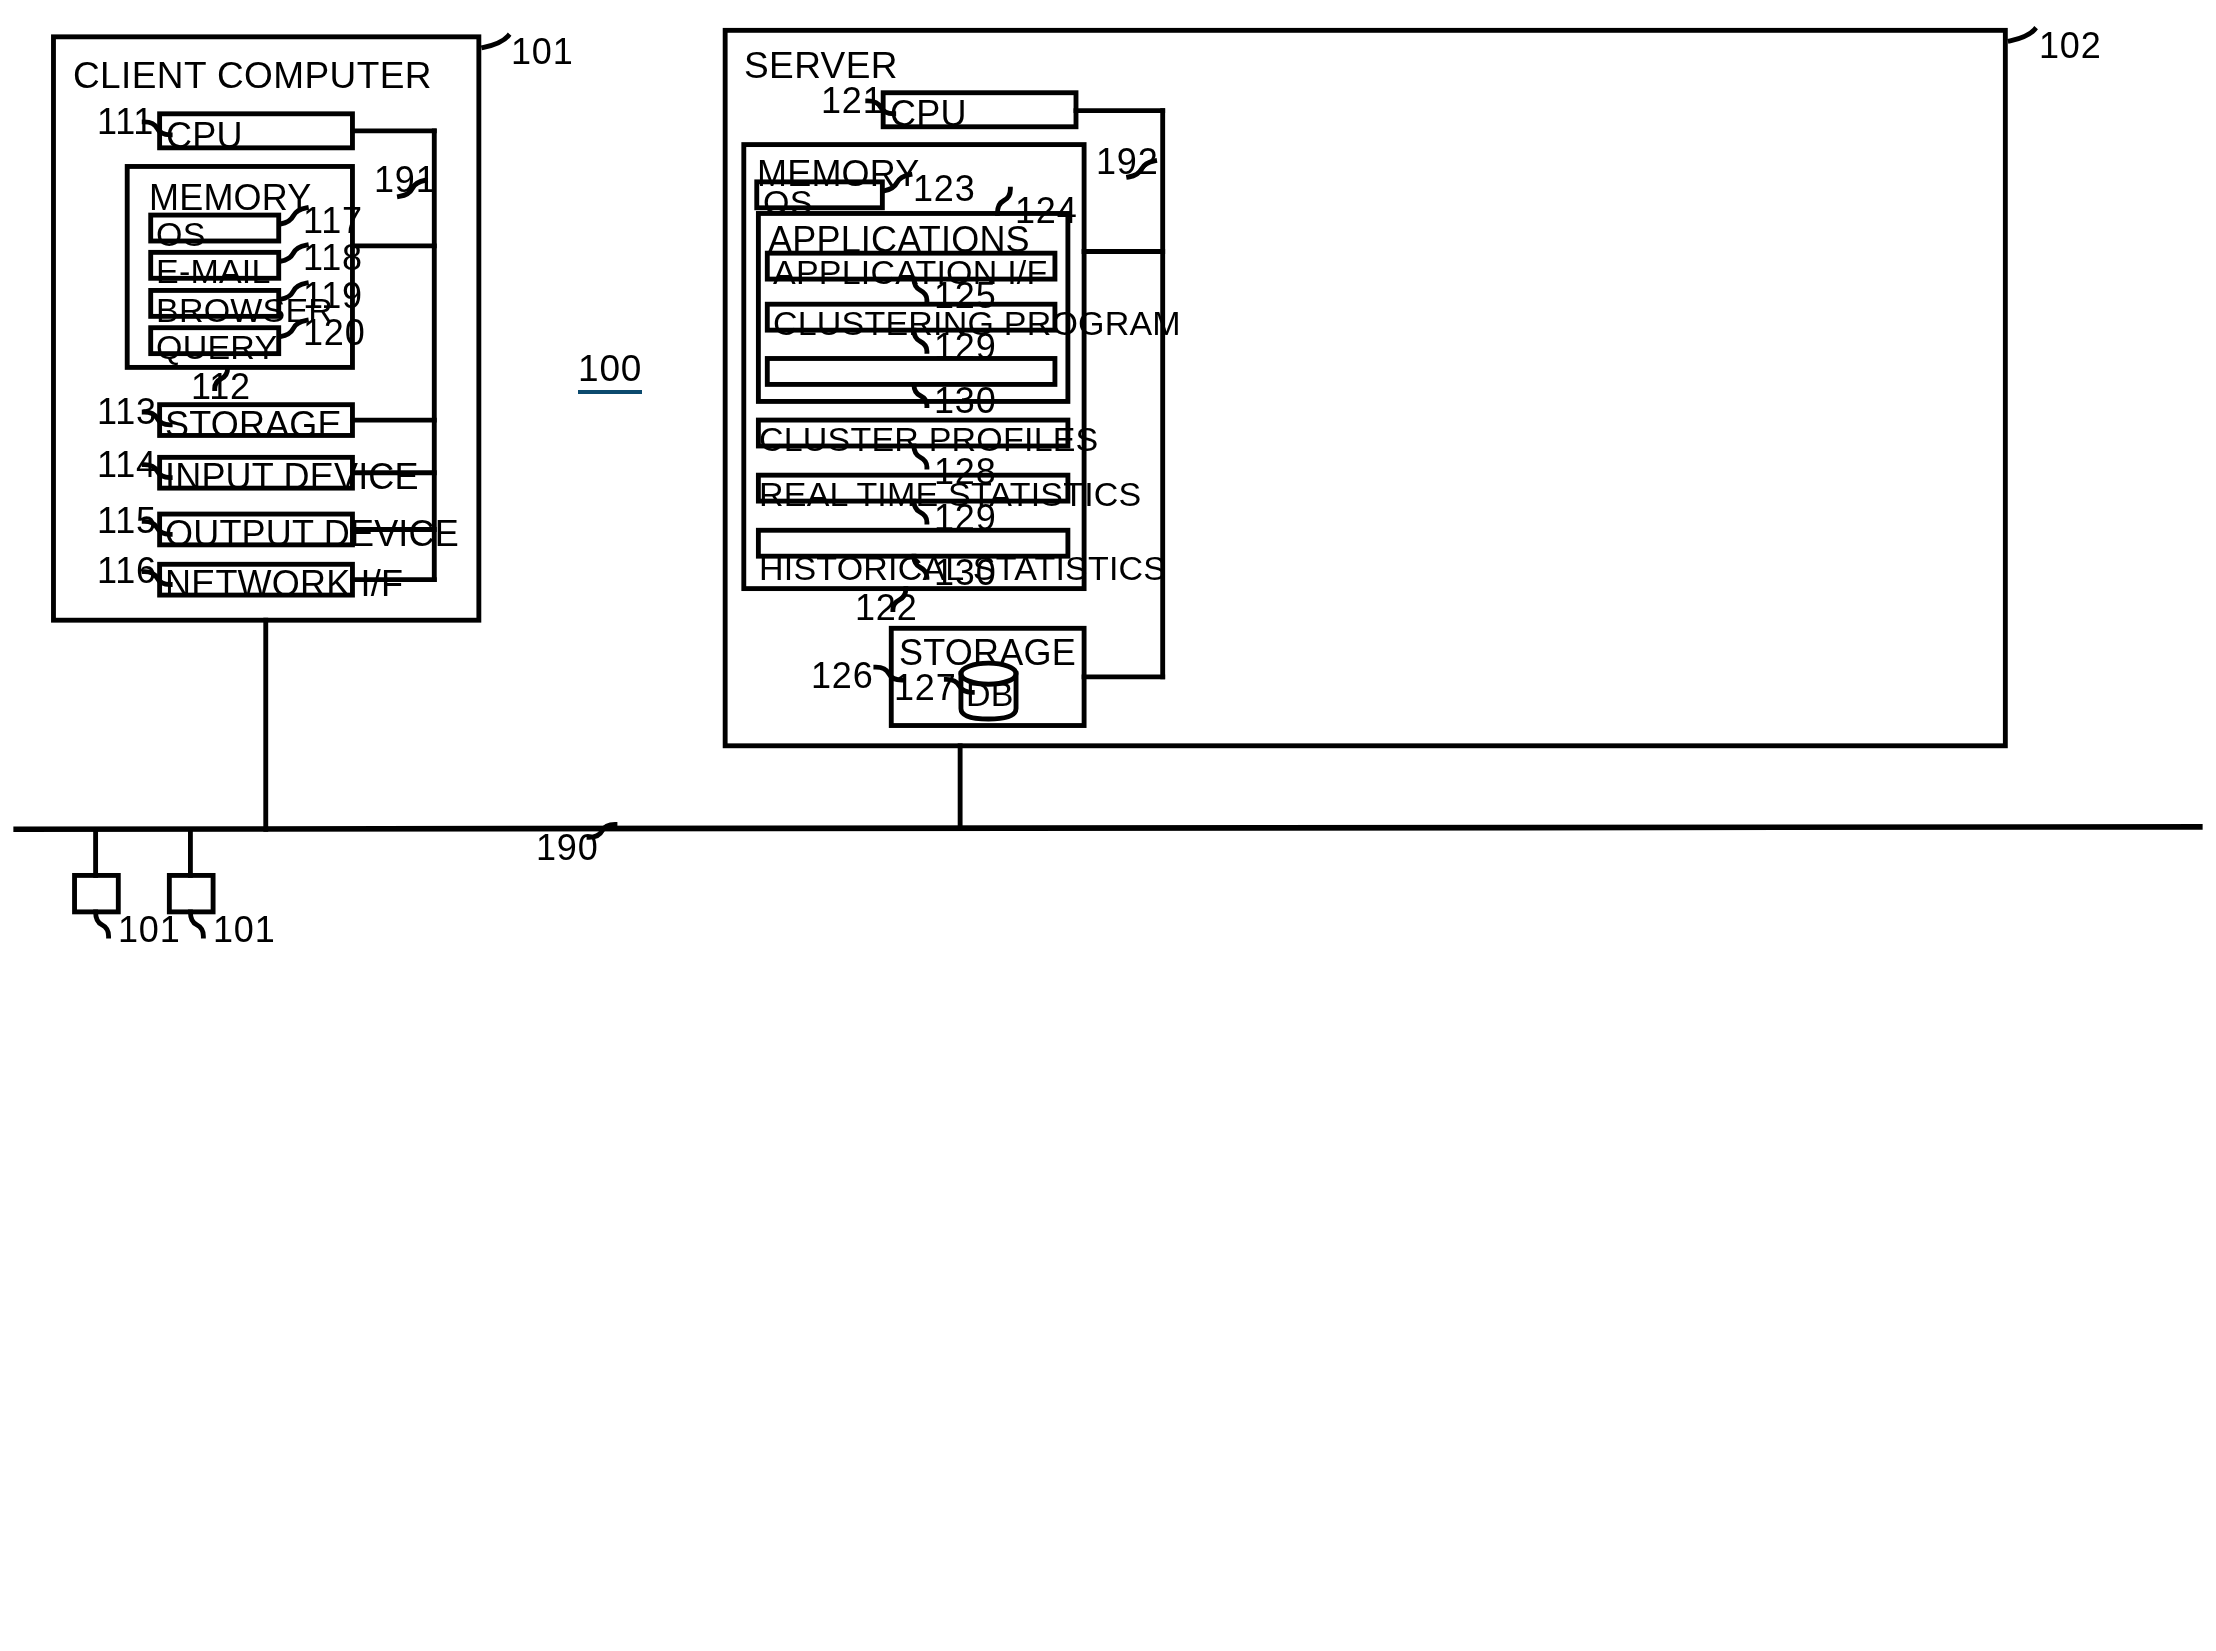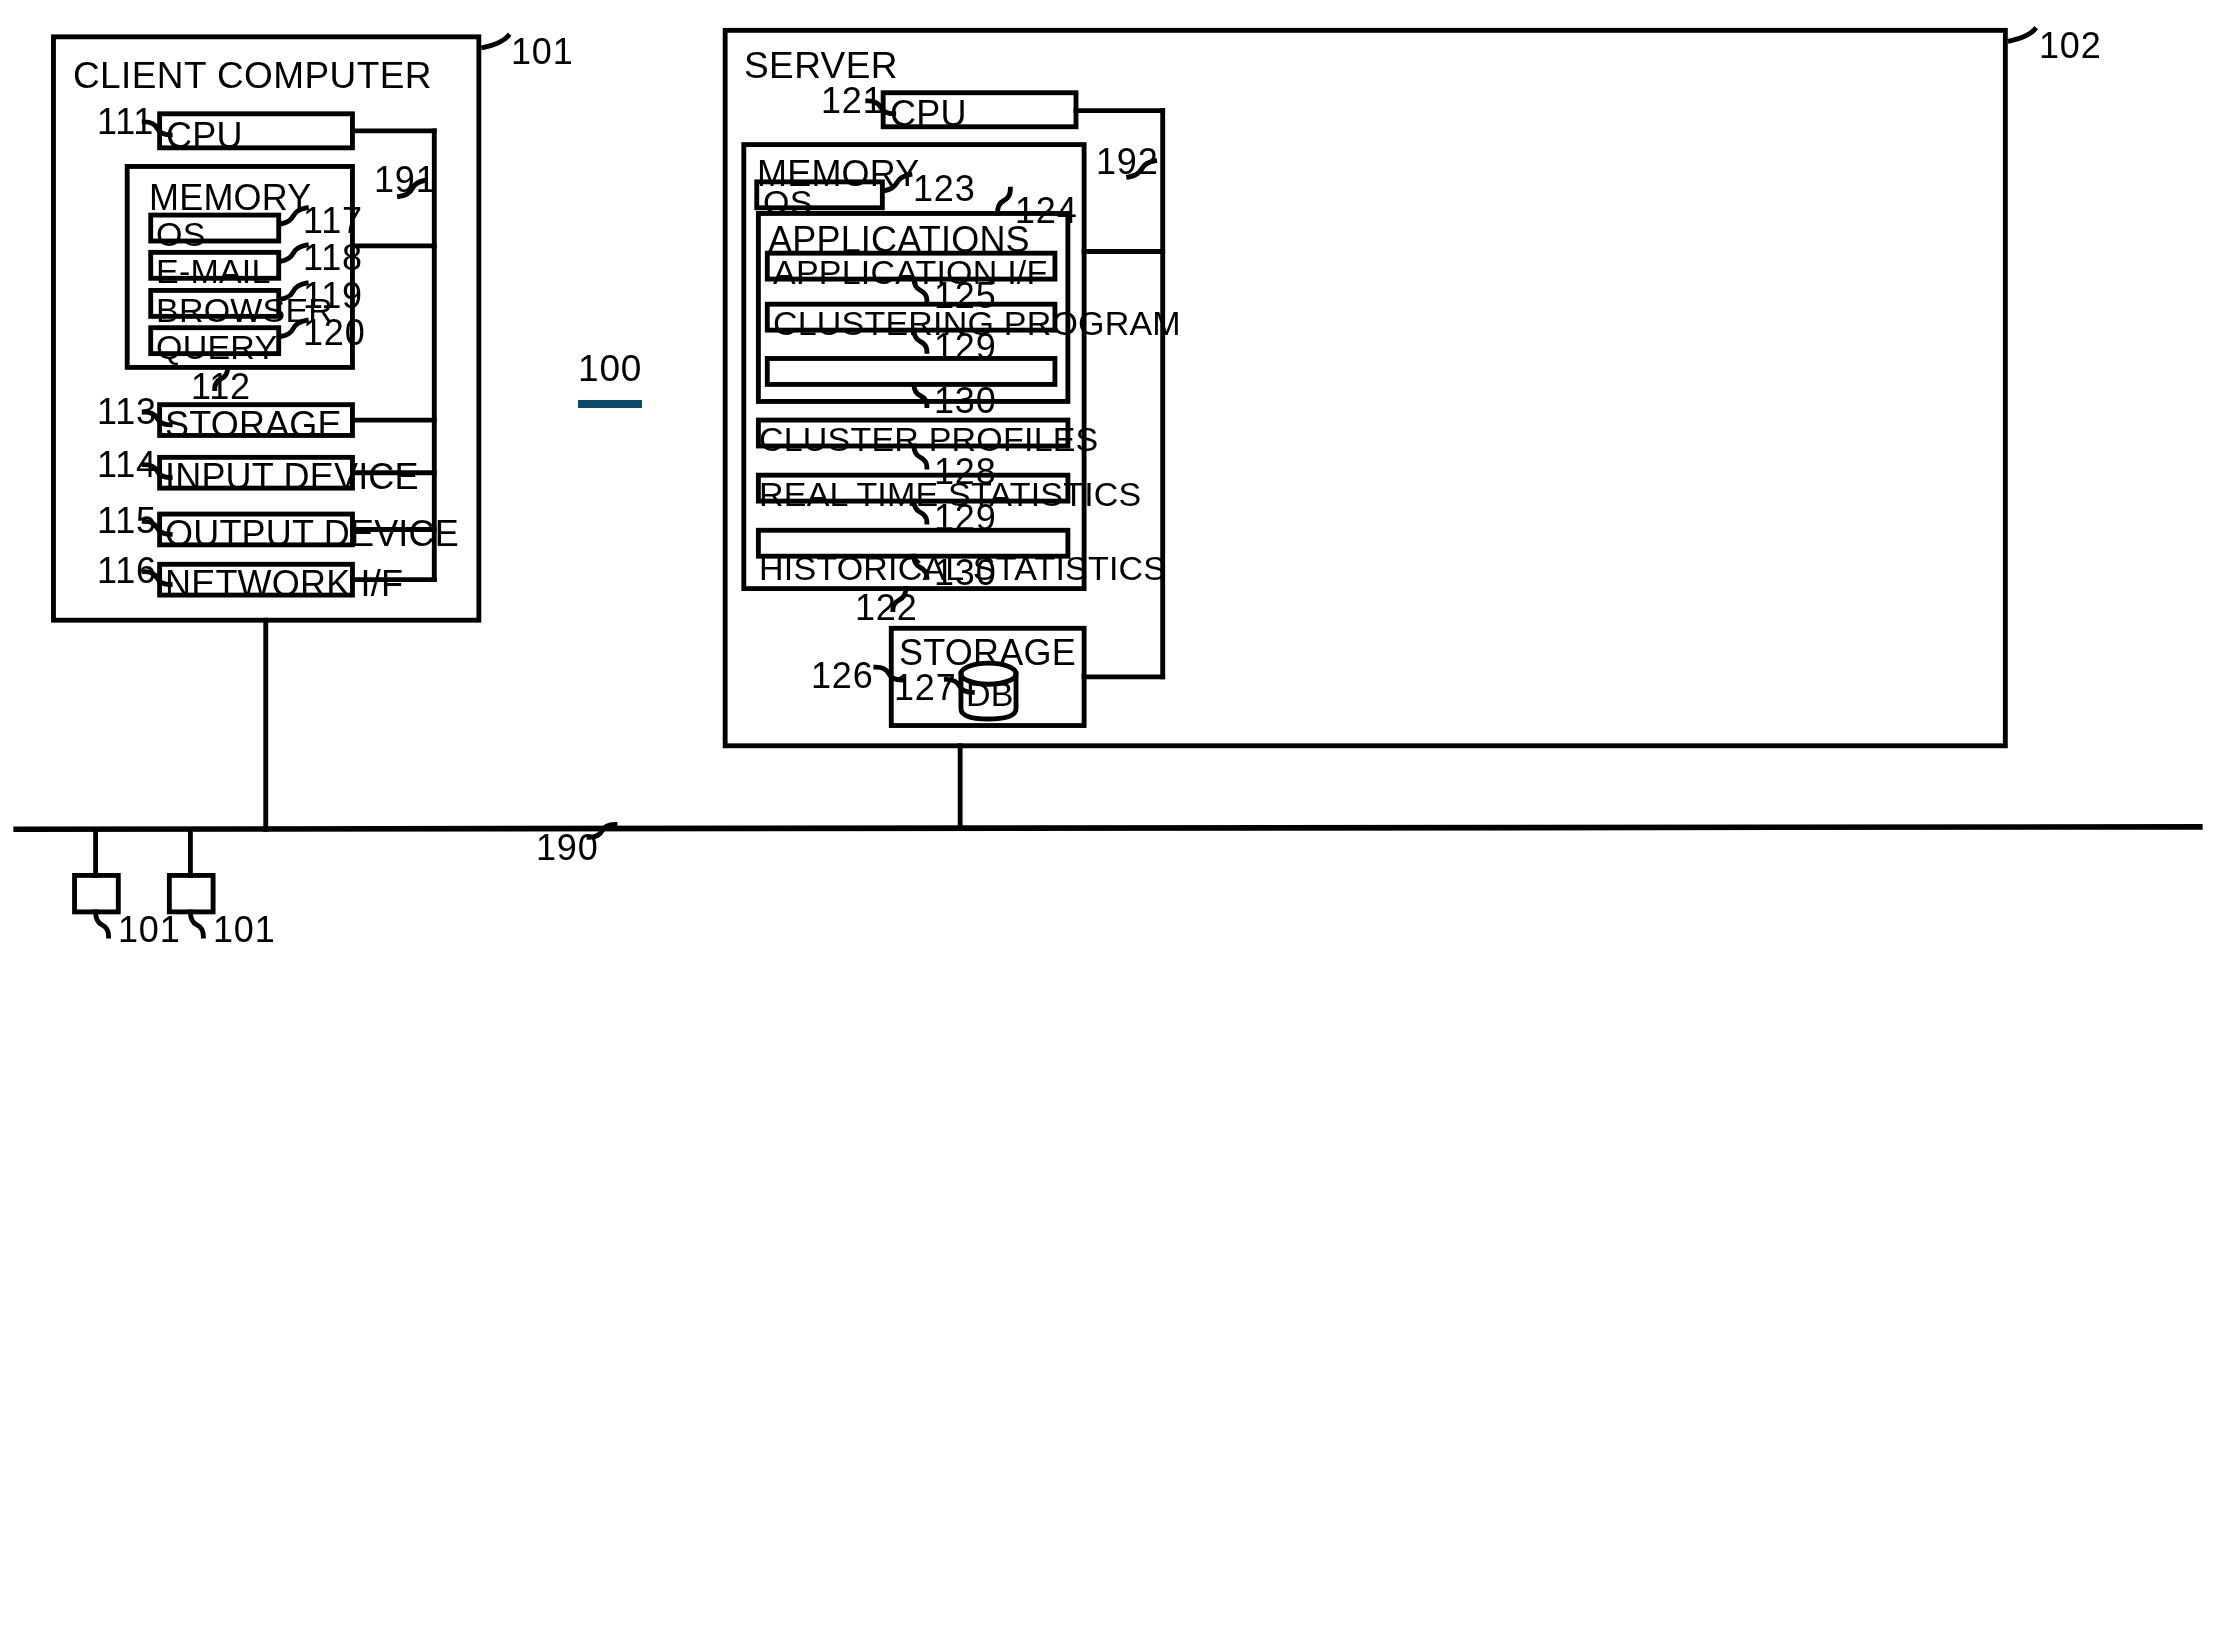--- a/index.html
+++ b/index.html
@@ -45,22 +45,22 @@
     letter-spacing: 0.2px;
   }
   
   .ref {
     font-size: 36px;
     letter-spacing: 0.8px;
   }
   .ref-main {
     font-size: 37px;
     letter-spacing: 0.8px;
-    border-bottom: 8px solid #0c4a6e;
-    padding-bottom: 13px;
+    border-bottom: 4px solid #0c4a6e;
+    padding-bottom: 3px;
   }
   .centered {
     text-align: center;
   }
 </style>
 </head>
 <body>
 
 <div id="figure">
 

